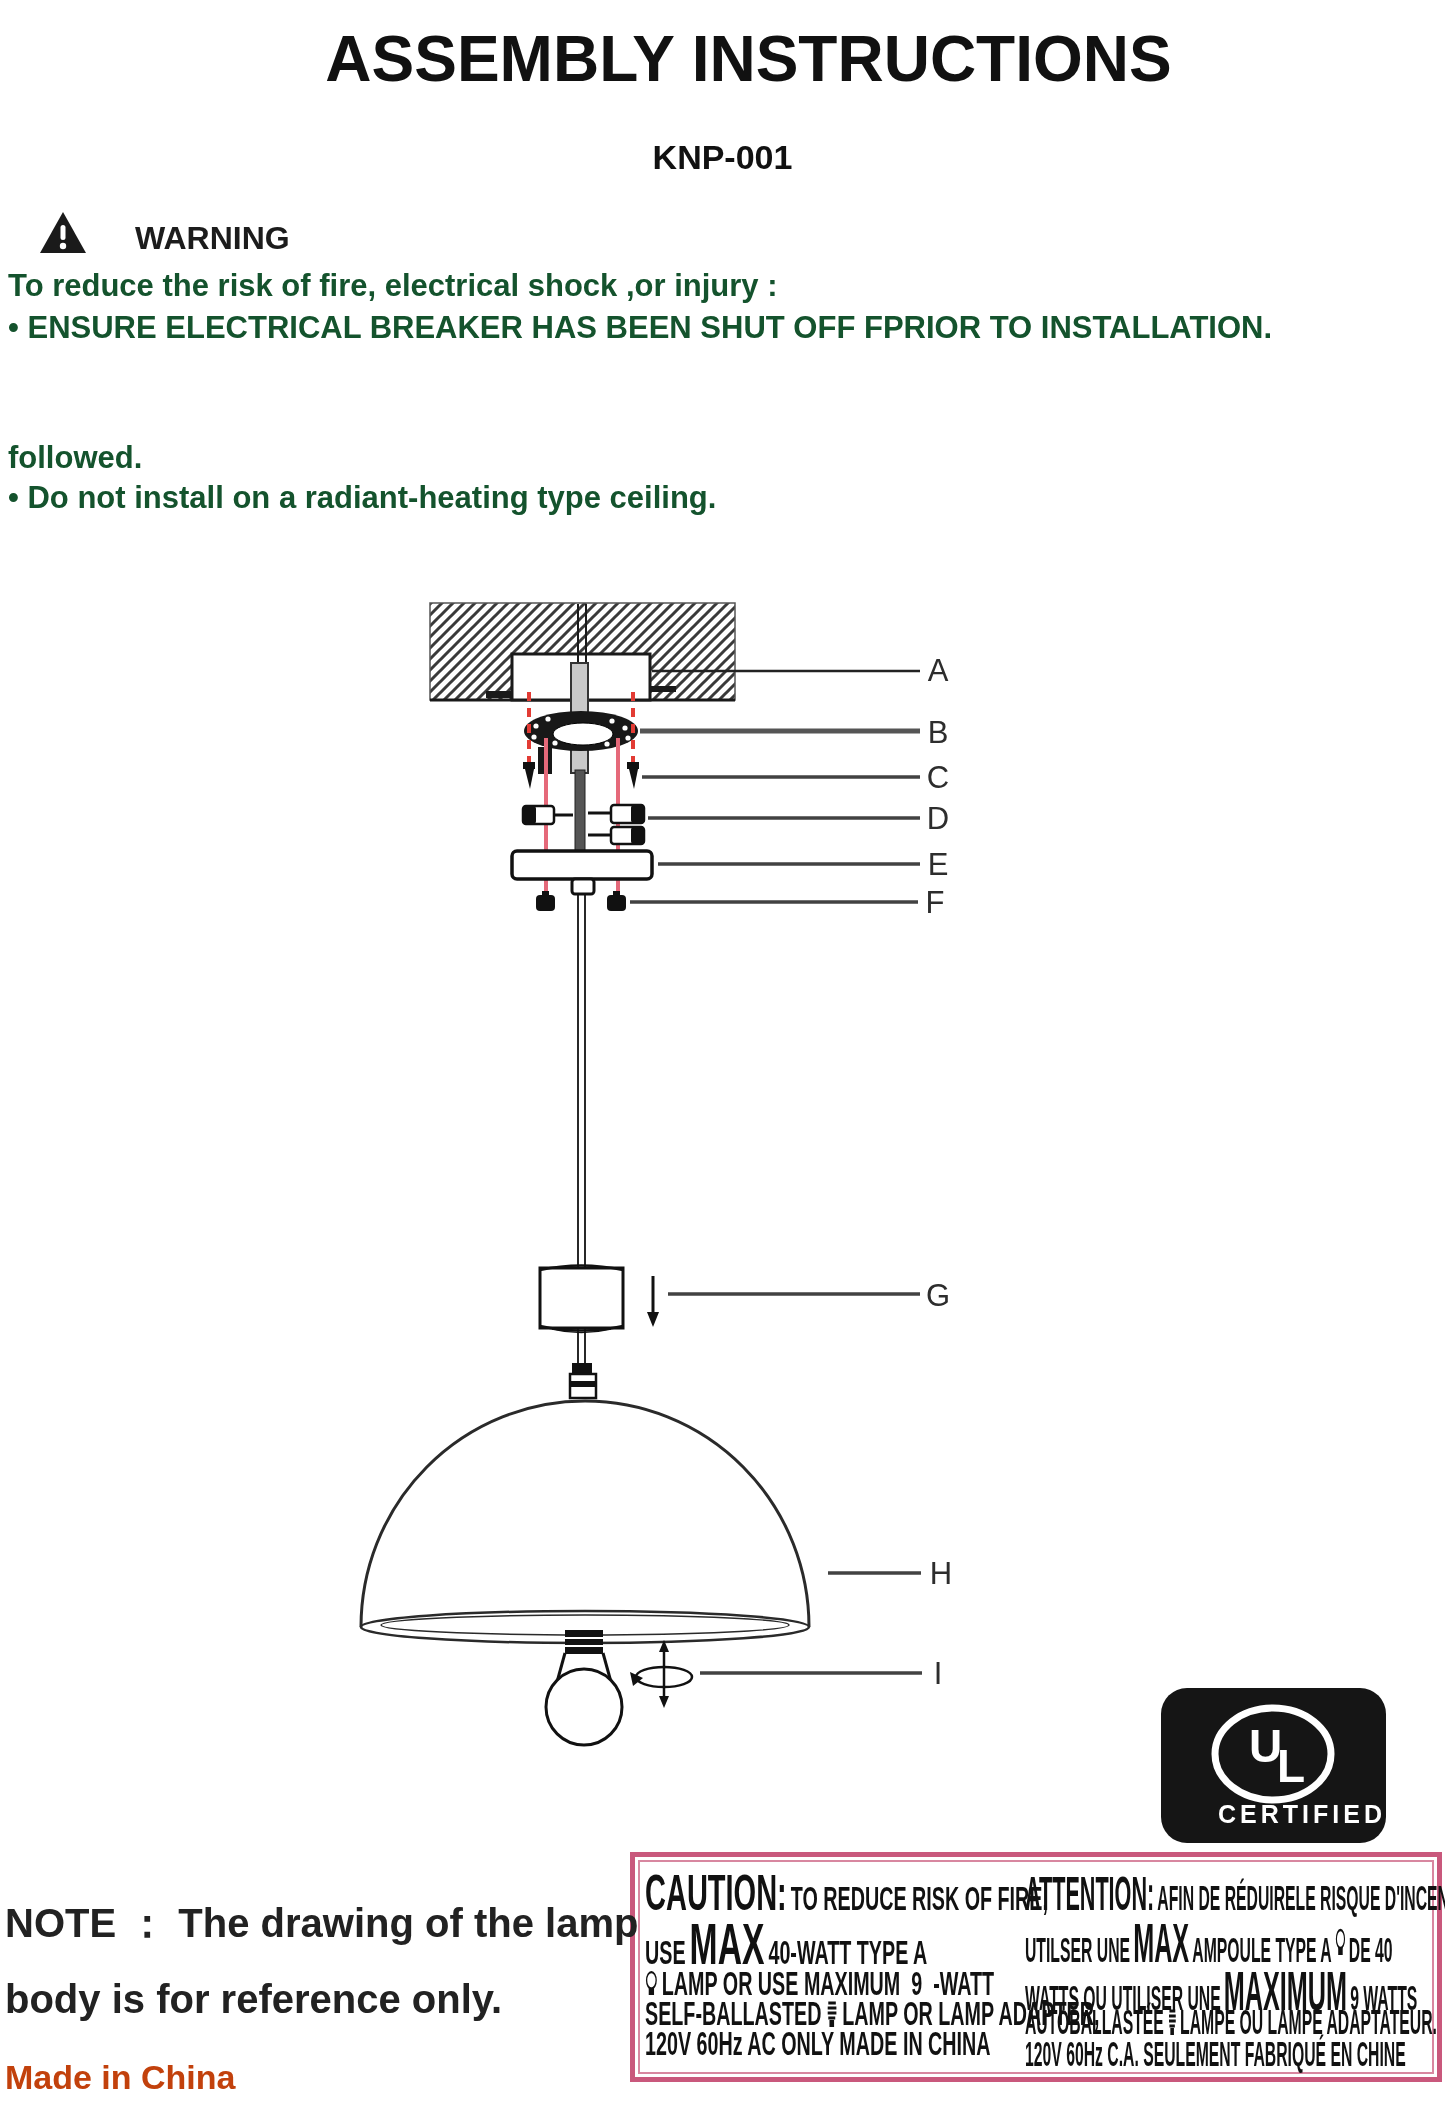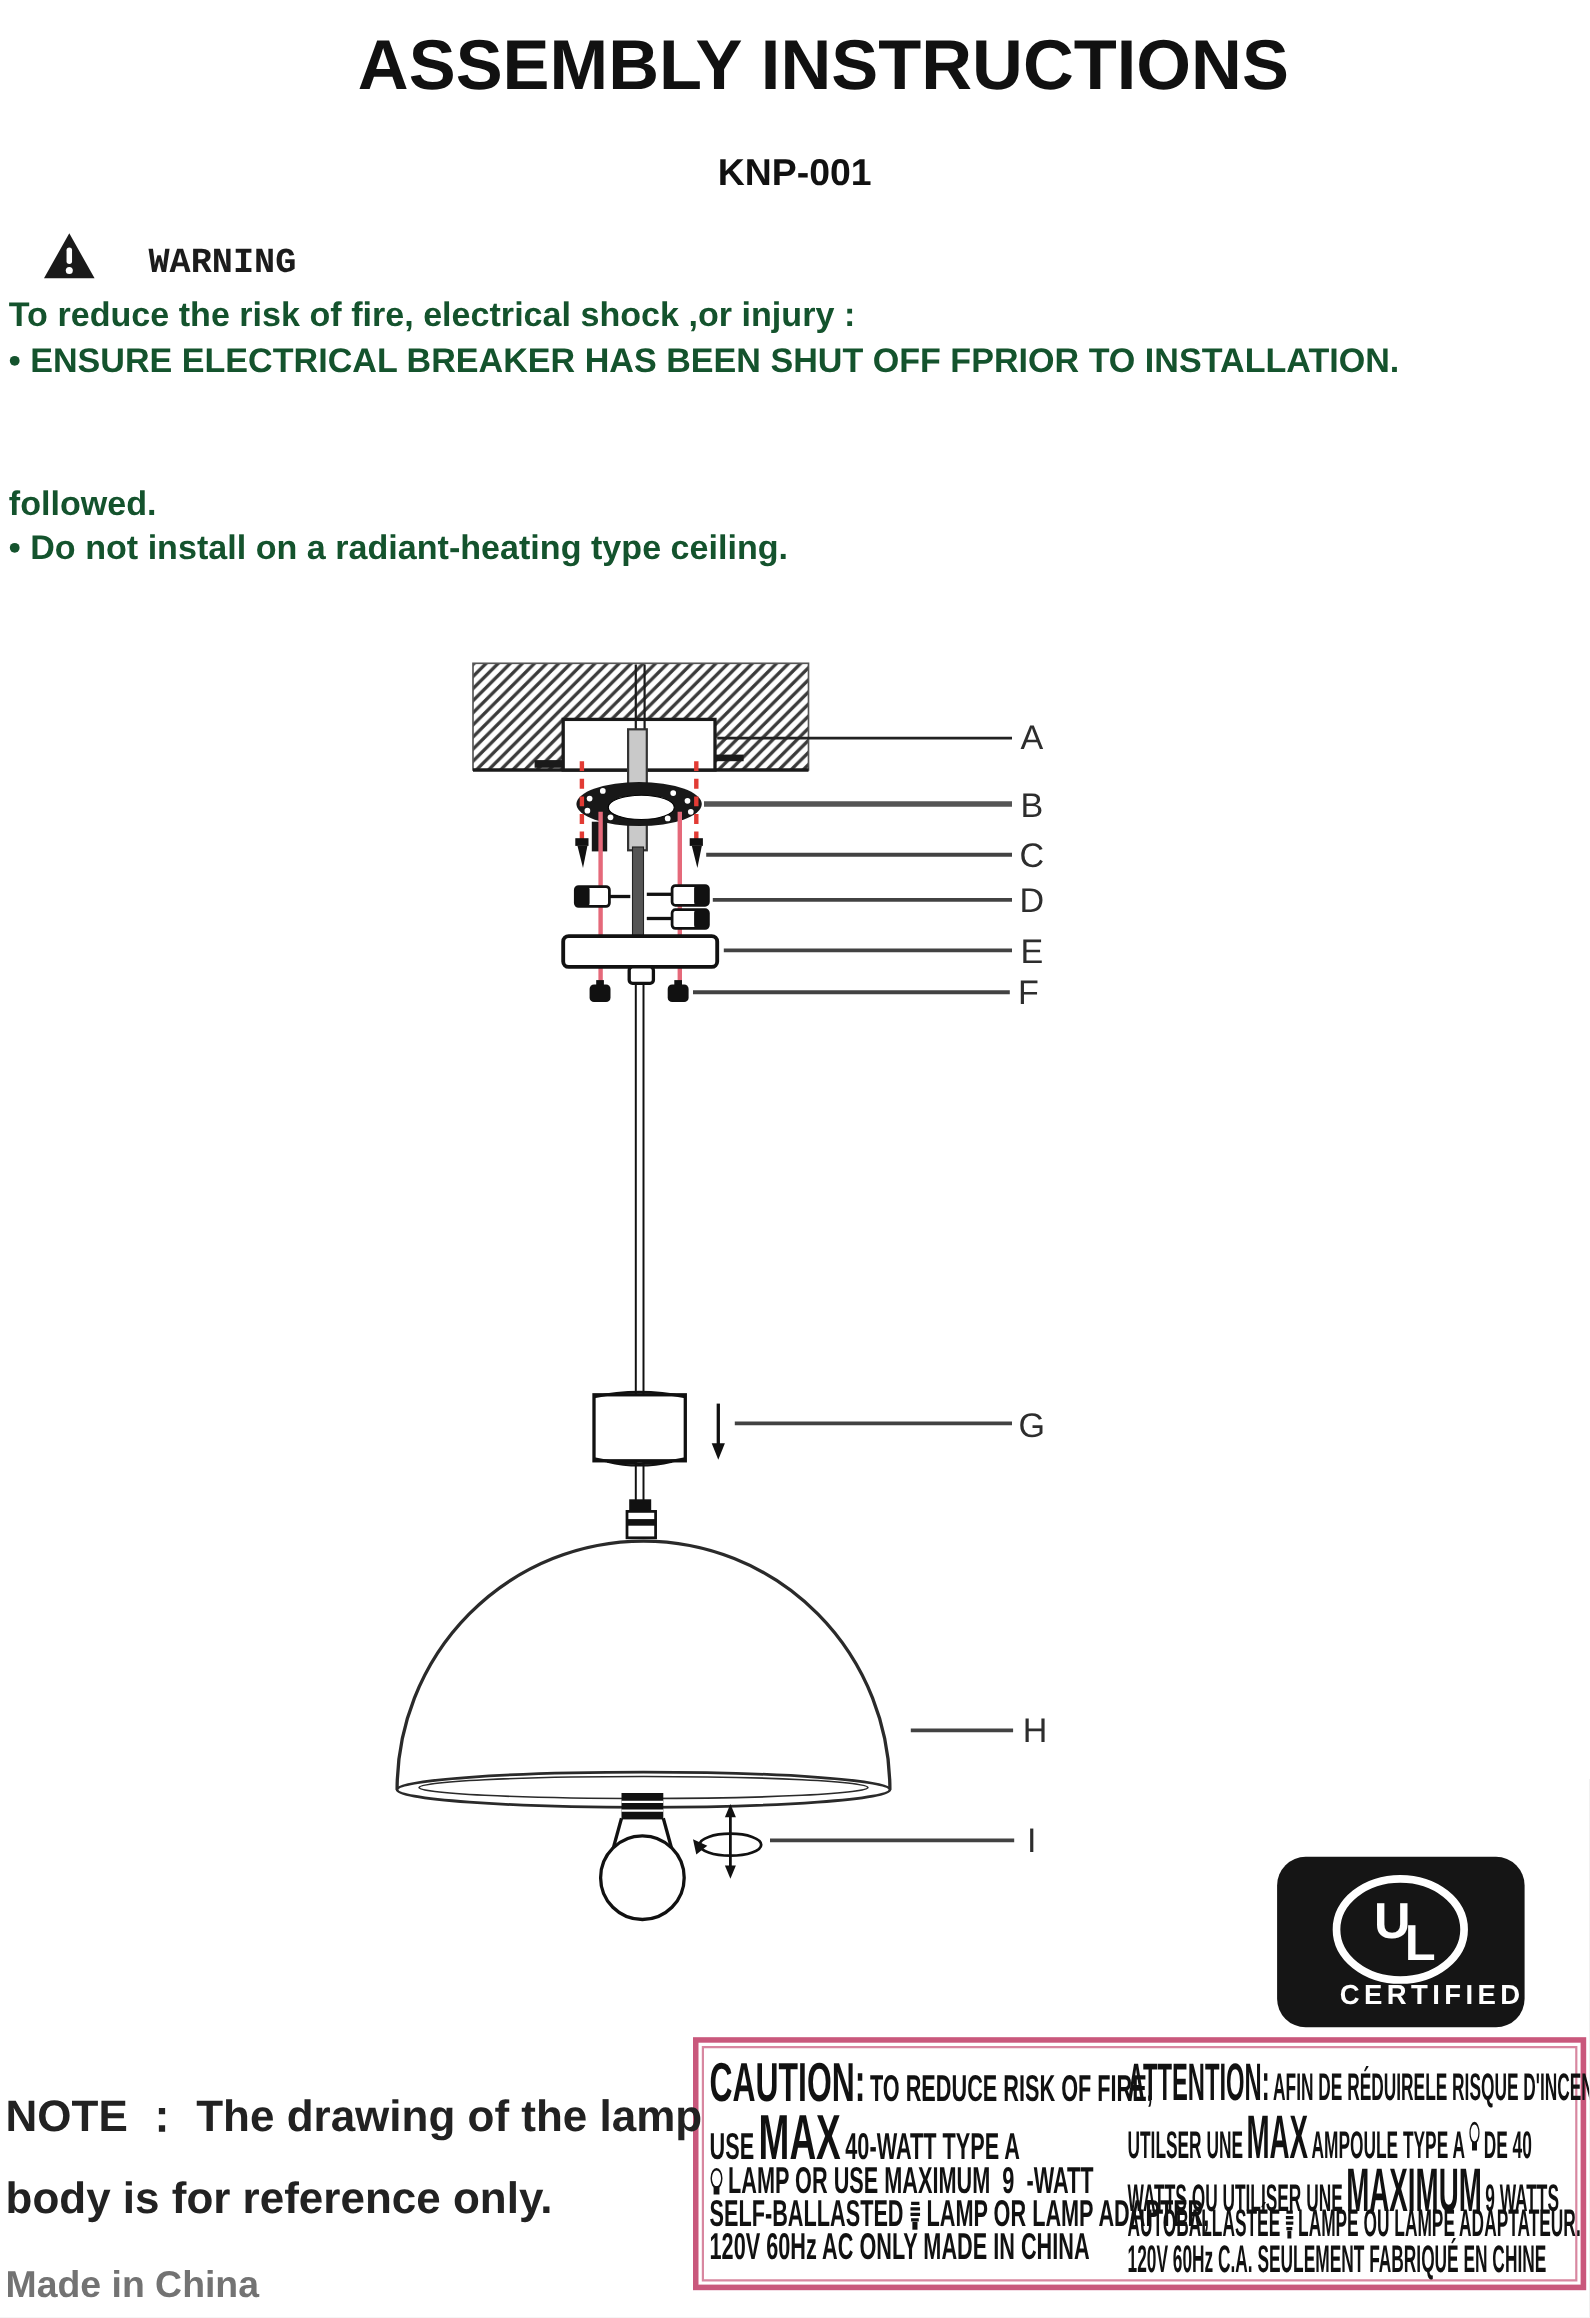--- a/index.html
+++ b/index.html
@@ -3,21 +3,21 @@
 <meta charset="utf-8">
 <style>
   html,body{margin:0;padding:0;background:#e8e8e8;}
   #page{position:relative;width:1445px;height:2107px;background:#ffffff;margin:0 auto;
         font-family:"Liberation Sans",sans-serif;color:#1c1c1c;overflow:hidden;}
   .abs{position:absolute;}
   
   #title{left:0;top:22px;width:1445px;text-align:center;font-size:64px;font-weight:bold;letter-spacing:0px;color:#111;padding-left:26px;}
   #model{left:0;top:138px;width:1445px;text-align:center;font-size:34px;font-weight:bold;color:#111;}
   
-  #warn-head{left:135px;top:220px;font-size:32px;font-weight:bold;font-family:Liberation Mono, monospace;}
+  #warn-head{left:135px;top:220px;font-size:32px;font-weight:bold;}
   .body-line{left:8px;font-size:31px;font-weight:bold;white-space:nowrap;color:#14532d;}
   
   .part-letter{width:40px;text-align:center;font-size:31px;color:#2d2d2d;font-weight:400;}
   
   #ul-badge{left:1161px;top:1688px;width:225px;height:155px;background:#151515;border-radius:26px;}
   #ul-cert{position:absolute;left:0;bottom:14px;width:100%;text-align:right;color:#fff;
            font-size:25px;font-weight:bold;letter-spacing:4px;}
   
   #caution-box{left:630px;top:1852px;width:812px;height:230px;background:#fff;
                border:5px solid #c9587c;box-sizing:border-box;
@@ -28,21 +28,21 @@
   .fr{transform:scaleX(0.45);}
   .csm{font-size:34px;font-weight:bold;white-space:pre;}
   .cbig{font-size:58px;font-weight:bold;white-space:pre;}
   .chead{font-size:50px;font-weight:bold;white-space:pre;}
   .fr .csm{font-size:35px;}
   .fr .chead{font-size:48px;}
   .fr .cbig{font-size:56px;}
   .cicon{align-self:center;flex:none;}
   
   .note{font-size:40px;font-weight:bold;color:#222;white-space:nowrap;}
-  #made{font-size:34px;font-weight:bold;color:#737373;}
+  #made{font-size:34px;font-weight:bold;color:#c2410c;}
 </style>
 </head>
 <body>
 
 <div id="page">
 
   <div class="abs" id="title">ASSEMBLY INSTRUCTIONS</div>
   <div class="abs" id="model">KNP-001</div>
 
   <svg class="abs" style="left:38px;top:210px" width="50" height="46" viewBox="0 0 50 46">

